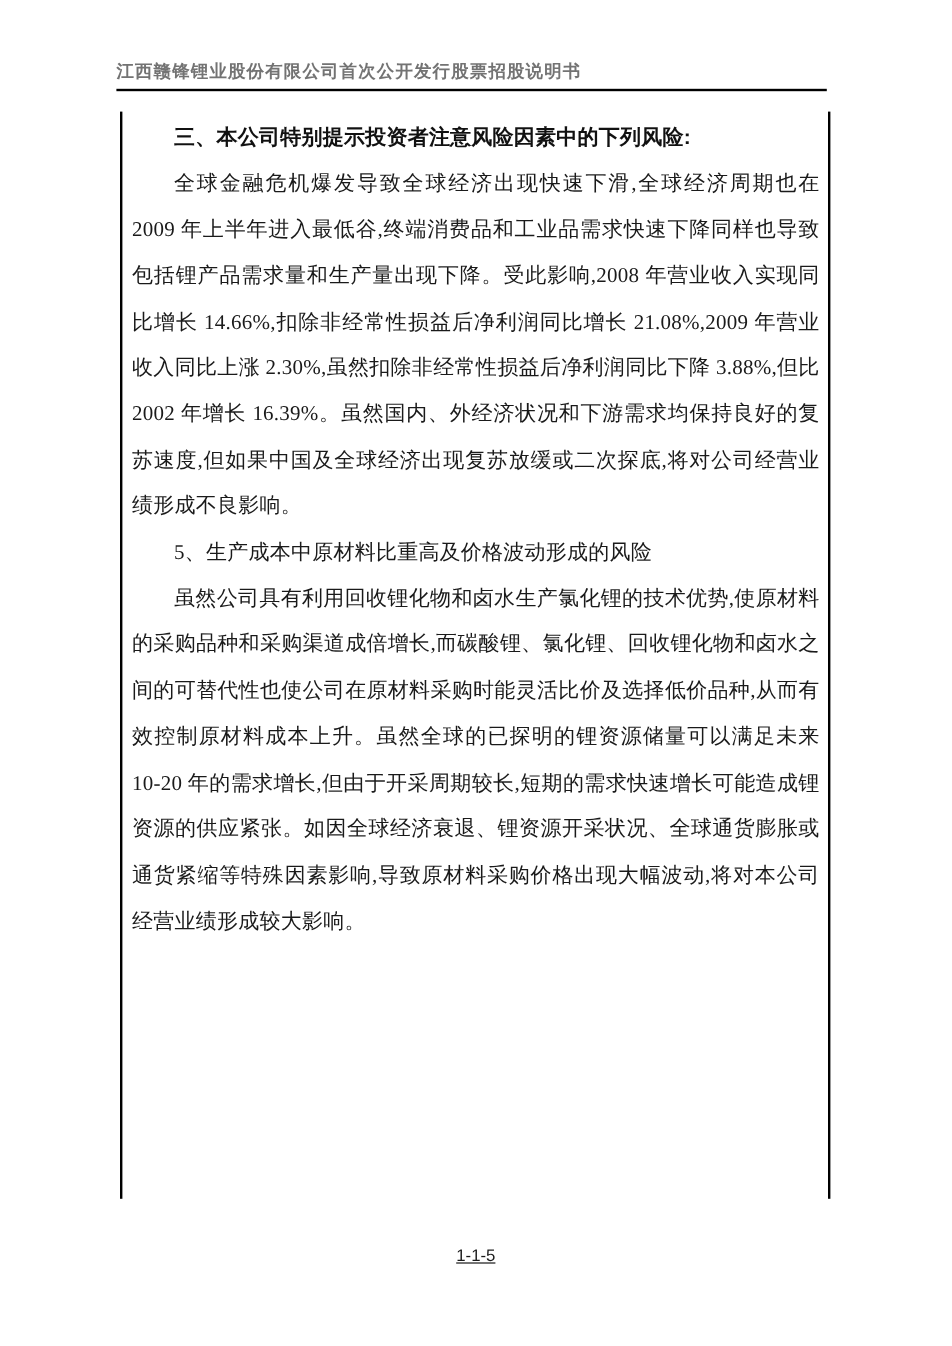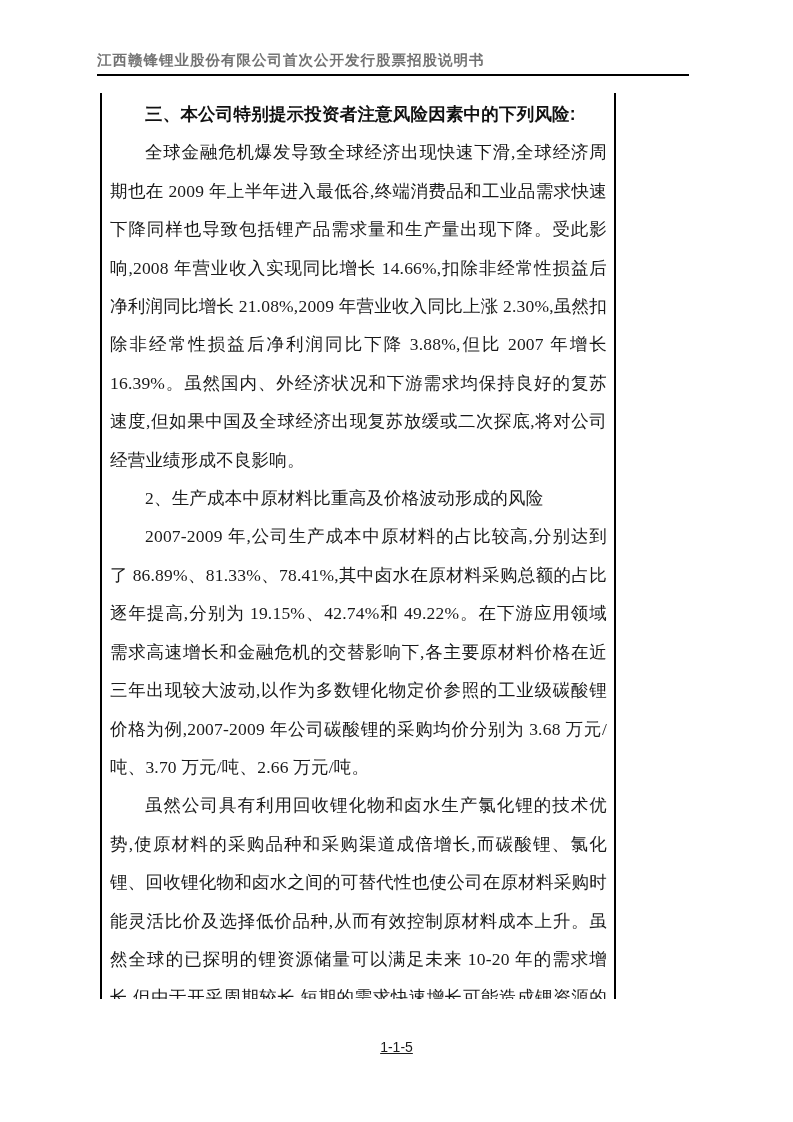--- a/index.html
+++ b/index.html
@@ -34,21 +34,21 @@
     left: 97px;
     top: 74px;
     width: 592px;
     height: 0;
     border-top: 2px solid #000000;
   }
   .content-box {
     position: absolute;
     left: 100px;
     top: 93px;
-    width: 516px;
+    width: 592px;
     height: 906px;
     box-sizing: border-box;
     border-left: 2px solid #000000;
     border-right: 2px solid #000000;
     padding: 2px 7px 0 8px;
     overflow: hidden;
   }
   .content-box p {
     margin: 0;
     font-size: 17.5px;
@@ -85,22 +85,21 @@
 <body>
 
 <div class="page-header">
   <div class="header-title">江西赣锋锂业股份有限公司首次公开发行股票招股说明书</div>
 </div>
 
 <div class="header-rule"></div>
 
 <div class="content-box">
   <p class="block-heading">三、本公司特别提示投资者注意风险因素中的下列风险:</p>
-  <p class="block-body">全球金融危机爆发导致全球经济出现快速下滑,全球经济周期也在 2009 年上半年进入最低谷,终端消费品和工业品需求快速下降同样也导致包括锂产品需求量和生产量出现下降。受此影响,2008 年营业收入实现同比增长 14.66%,扣除非经常性损益后净利润同比增长 21.08%,2009 年营业收入同比上涨 2.30%,虽然扣除非经常性损益后净利润同比下降 3.88%,但比 2007 年增长 16.39%。虽然国内、外经济状况和下游需求均保持良好的复苏速度,但如果中国及全球经济出现复苏放缓或二次探底,将对公司经营业绩形成不良影响。</p>
-  <p class="block-subheading">2、生产成本中原材料比重高及价格波动形成的风险</p>
-  <p class="block-body">2007-2009 年,公司生产成本中原材料的占比较高,分别达到了 86.89%、81.33%、78.41%,其中卤水在原材料采购总额的占比逐年提高,分别为 19.15%、42.74%和 49.22%。在下游应用领域需求高速增长和金融危机的交替影响下,各主要原材料价格在近三年出现较大波动,以作为多数锂化物定价参照的工业级碳酸锂价格为例,2007-2009 年公司碳酸锂的采购均价分别为 3.68 万元/吨、3.70 万元/吨、2.66 万元/吨。</p>
+  <p class="block-body">全球金融危机爆发导致全球经济出现快速下滑,全球经济周期也在 2009 年上半年进入最低谷,终端消费品和工业品需求快速下降同样也导致包括锂产品需求量和生产量出现下降。受此影响,2008 年营业收入实现同比增长 14.66%,扣除非经常性损益后净利润同比增长 21.08%,2009 年营业收入同比上涨 2.30%,虽然扣除非经常性损益后净利润同比下降 3.88%,但比 2002 年增长 16.39%。虽然国内、外经济状况和下游需求均保持良好的复苏速度,但如果中国及全球经济出现复苏放缓或二次探底,将对公司经营业绩形成不良影响。</p>
+  <p class="block-subheading">5、生产成本中原材料比重高及价格波动形成的风险</p>
   <p class="block-body">虽然公司具有利用回收锂化物和卤水生产氯化锂的技术优势,使原材料的采购品种和采购渠道成倍增长,而碳酸锂、氯化锂、回收锂化物和卤水之间的可替代性也使公司在原材料采购时能灵活比价及选择低价品种,从而有效控制原材料成本上升。虽然全球的已探明的锂资源储量可以满足未来 10-20 年的需求增长,但由于开采周期较长,短期的需求快速增长可能造成锂资源的供应紧张。如因全球经济衰退、锂资源开采状况、全球通货膨胀或通货紧缩等特殊因素影响,导致原材料采购价格出现大幅波动,将对本公司经营业绩形成较大影响。</p>
 
 </div>
 
 <div class="page-footer">
   <span class="page-number">1-1-5</span>
 </div>
 
 </body></html>

